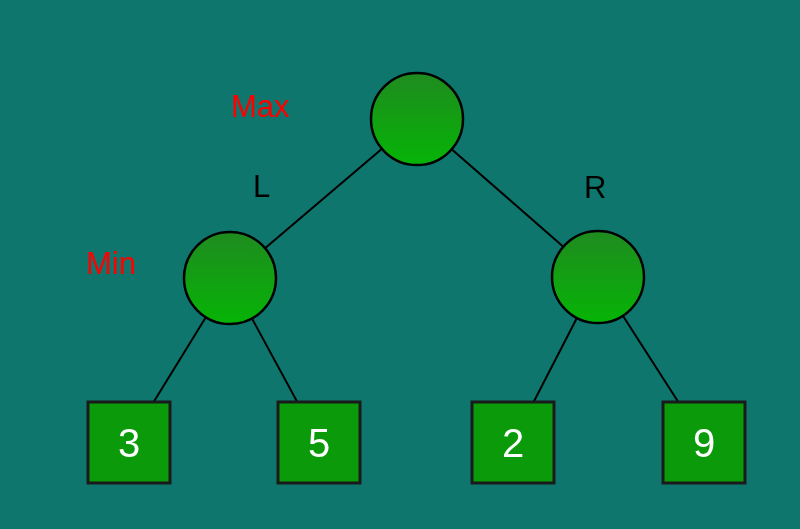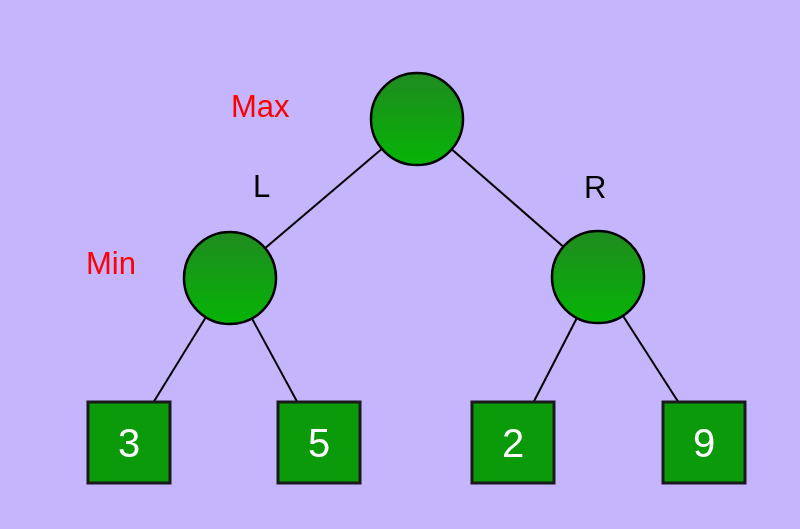--- a/index.html
+++ b/index.html
@@ -4,21 +4,21 @@
 <style>
   html, body {
     margin: 0;
     padding: 0;
     background: #ffffff;
   }
   .stage {
     position: relative;
     width: 800px;
     height: 529px;
-    background: #c4b5fd;
+    background: #0f766e;
     overflow: hidden;
   }
   svg {
     display: block;
     width: 800px;
     height: 529px;
   }
   text {
     font-family: "Liberation Sans", "DejaVu Sans", sans-serif;
   }

